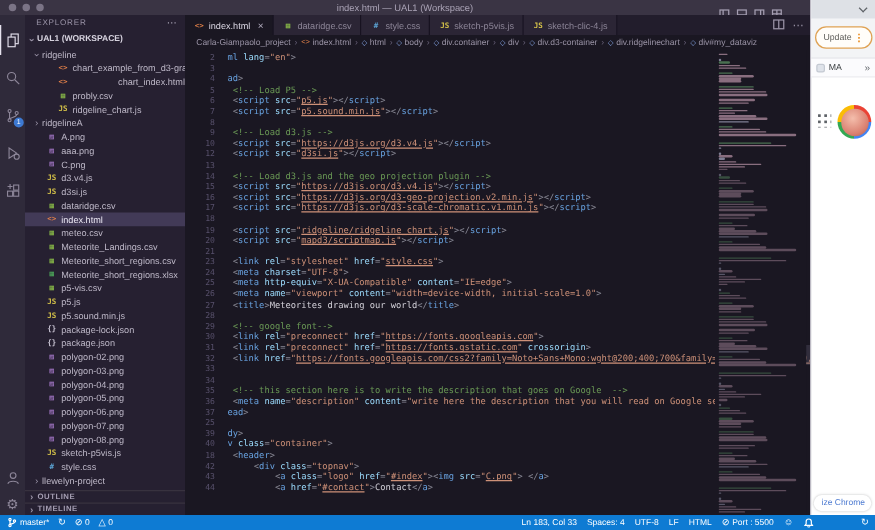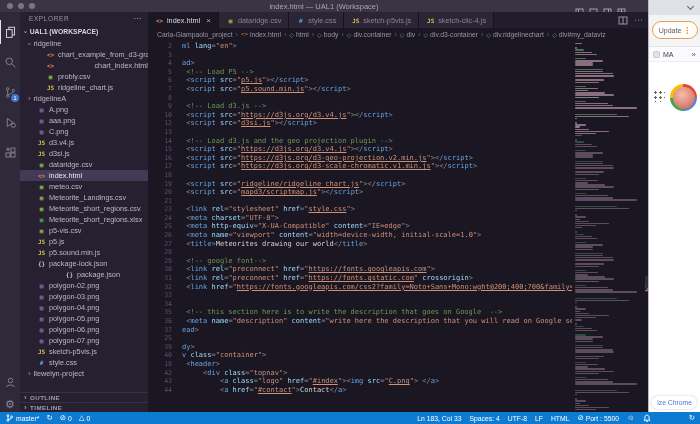--- a/index.html
+++ b/index.html
@@ -277,21 +277,21 @@
               <span>p5.js</span>
             </div>
             <div class="row" style="padding-left: 17px;">
               <span class="fi" style="color: rgb(214, 195, 73);">JS</span>
               <span>p5.sound.min.js</span>
             </div>
             <div class="row" style="padding-left: 17px;">
               <span class="fi" style="color: rgb(198, 193, 208);">{}</span>
               <span>package-lock.json</span>
             </div>
-            <div class="row" style="padding-left: 17px; justify-content: center;">
+            <div class="row" style="padding-left: 17px;">
               <span class="fi" style="color: rgb(198, 193, 208);">{}</span>
               <span>package.json</span>
             </div>
             <div class="row" style="padding-left: 17px;">
               <span class="fi" style="color: rgb(176, 127, 214);">▨</span>
               <span>polygon-02.png</span>
             </div>
             <div class="row" style="padding-left: 17px;">
               <span class="fi" style="color: rgb(176, 127, 214);">▨</span>
               <span>polygon-03.png</span>
@@ -304,20 +304,24 @@
               <span class="fi" style="color: rgb(176, 127, 214);">▨</span>
               <span>polygon-05.png</span>
             </div>
             <div class="row" style="padding-left: 17px;">
               <span class="fi" style="color: rgb(176, 127, 214);">▨</span>
               <span>polygon-06.png</span>
             </div>
             <div class="row" style="padding-left: 17px;">
               <span class="fi" style="color: rgb(176, 127, 214);">▨</span>
               <span>polygon-07.png</span>
+            </div>
+            <div class="row" style="padding-left: 17px;">
+              <span class="fi" style="color: rgb(176, 127, 214);">▨</span>
+              <span>polygon-08.png</span>
             </div>
             <div class="row" style="padding-left: 17px;">
               <span class="fi" style="color: rgb(214, 195, 73);">JS</span>
               <span>sketch-p5vis.js</span>
             </div>
             <div class="row" style="padding-left: 17px;">
               <span class="fi" style="color: rgb(90, 160, 208);">#</span>
               <span>style.css</span>
             </div>
             <div class="row" style="padding-left: 8px;">

